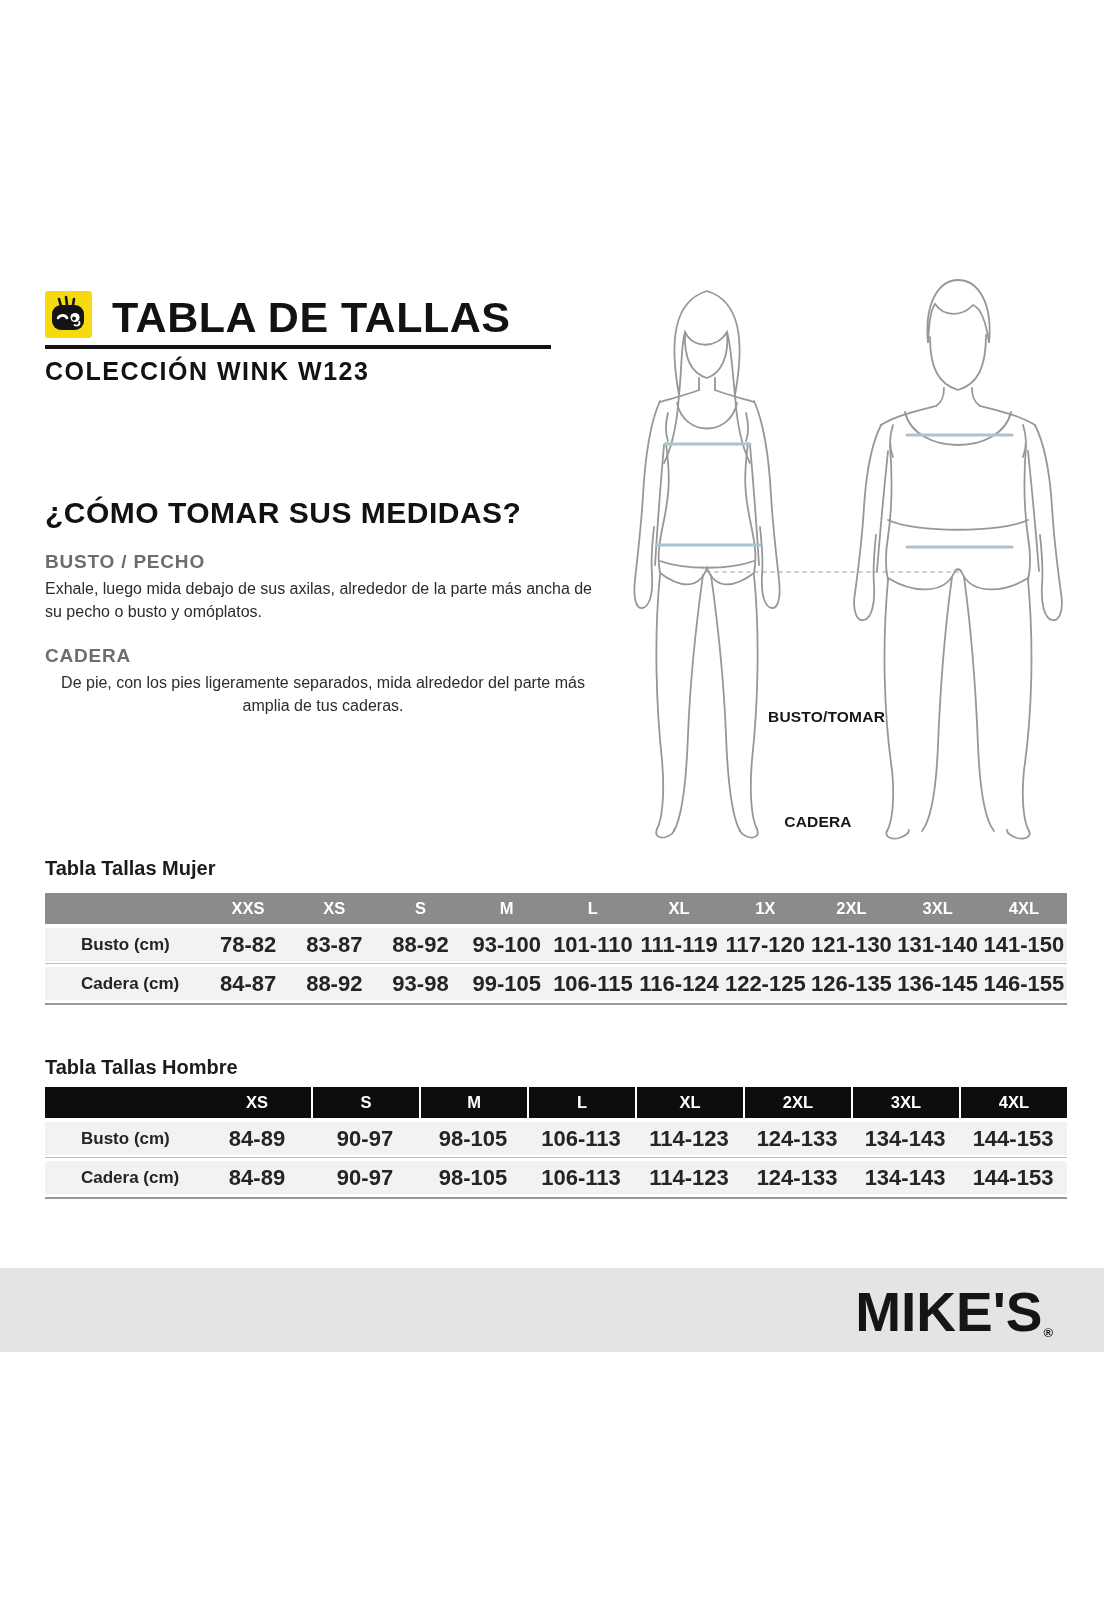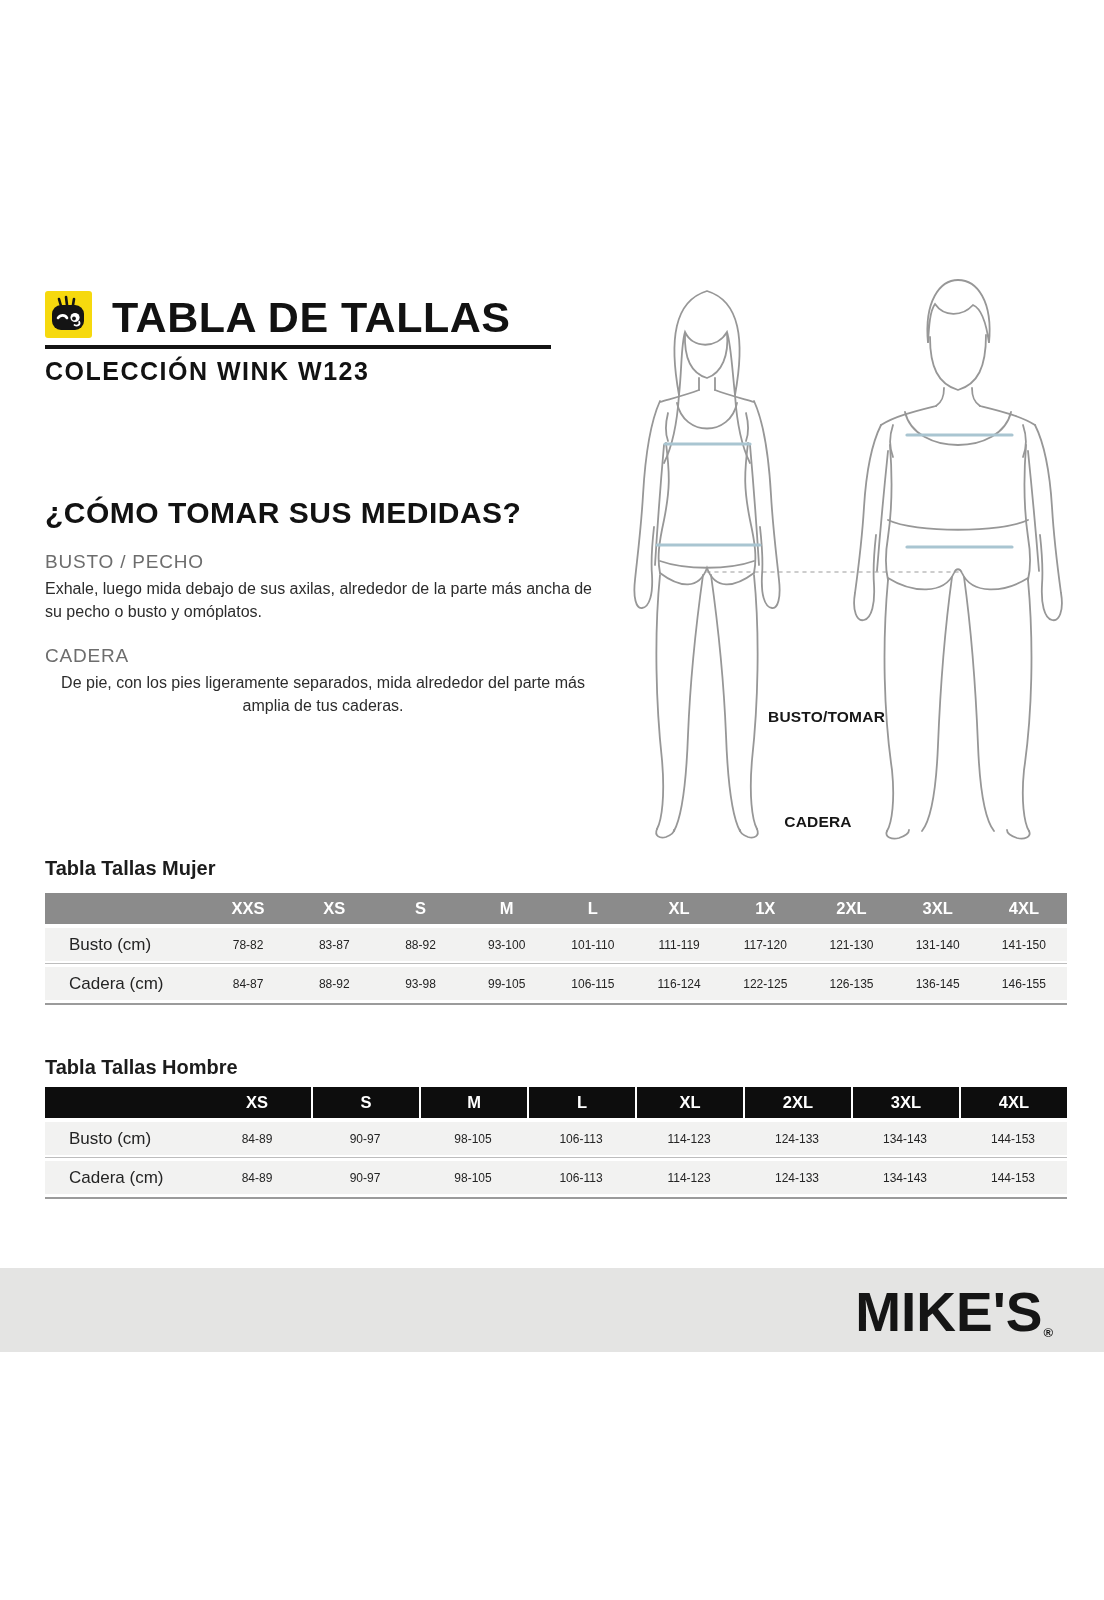--- a/index.html
+++ b/index.html
@@ -8,21 +8,21 @@
   .abs{position:absolute;}
 
   
   .logo-box{left:45px;top:291px;width:47px;height:47px;background:#F6D90E;border-radius:3px;}
   .main-title{left:112px;top:293px;font-size:43px;font-weight:800;letter-spacing:0.5px;color:#121212;white-space:nowrap;}
   .title-rule{left:45px;top:345px;width:506px;height:4px;background:#141414;}
   .subtitle{left:45px;top:357px;font-size:25px;font-weight:800;letter-spacing:1.5px;color:#121212;white-space:nowrap;}
 
   
   .howto-heading{left:45px;top:496px;font-size:30px;font-weight:800;letter-spacing:0.5px;color:#121212;white-space:nowrap;}
-  .sec-label{left:45px;font-size:19px;font-weight:400;letter-spacing:0.8px;color:#6d6d6d;white-space:nowrap;}
+  .sec-label{left:45px;font-size:19px;font-weight:700;letter-spacing:0.8px;color:#6d6d6d;white-space:nowrap;}
   .sec-label.bust{top:551px;}
   .sec-label.hip{top:645px;}
   .sec-text{left:45px;width:556px;font-size:16px;line-height:1.42;color:#2c2c2c;}
   .sec-text.bust{top:578px;}
   .sec-text.hip{top:672px;text-align:center;}
 
   
   .figures{left:600px;top:275px;width:470px;height:570px;}
   .figures svg{position:absolute;left:0;top:0;}
   .fig-label{position:absolute;left:168px;width:100px;text-align:center;font-size:15.5px;font-weight:800;
@@ -39,22 +39,22 @@
   .tbl.hombre{top:1087px;}
   .thead{display:grid;height:31px;}
   .mujer .thead{grid-template-columns:160px repeat(10,1fr);background:#8B8B8B;}
   .hombre .thead{grid-template-columns:158px repeat(8,1fr);background:#0d0d0d;}
   .th{display:flex;align-items:center;justify-content:center;color:#fff;font-size:16.5px;font-weight:700;}
   .hombre .th.size + .th.size{border-left:2px solid #ffffff;}
   .gap4{height:4px;background:#fff;}
   .trow{display:grid;height:33px;background:#F2F2F1;}
   .mujer .trow{grid-template-columns:160px repeat(10,1fr);}
   .hombre .trow{grid-template-columns:158px repeat(8,1fr);}
-  .td{display:flex;align-items:center;justify-content:center;font-size:12px;font-weight:400;color:#242424;}
-  .td.lbl{justify-content:flex-start;padding-left:24px;font-weight:400;font-size:17px;}
+  .td{display:flex;align-items:center;justify-content:center;font-size:22px;font-weight:700;color:#242424;}
+  .td.lbl{justify-content:flex-start;padding-left:36px;font-weight:700;font-size:17px;}
   .rowsep{height:6px;background:#fff;position:relative;}
   .rowsep::after{content:"";position:absolute;left:0;right:0;top:2px;height:1px;background:#bdbdbd;}
   .tbot{height:2px;background:#9b9b9b;margin-top:3px;}
 
   
   .footer-band{left:0;top:1268px;width:1104px;height:84px;background:#E4E4E3;}
   .brand{position:absolute;right:52px;top:12px;font-size:55px;font-weight:800;letter-spacing:0px;color:#151515;white-space:nowrap;}
   .brand .reg{font-size:13px;font-weight:700;vertical-align:baseline;position:relative;top:6px;left:1px;}
 </style>
 </head>

